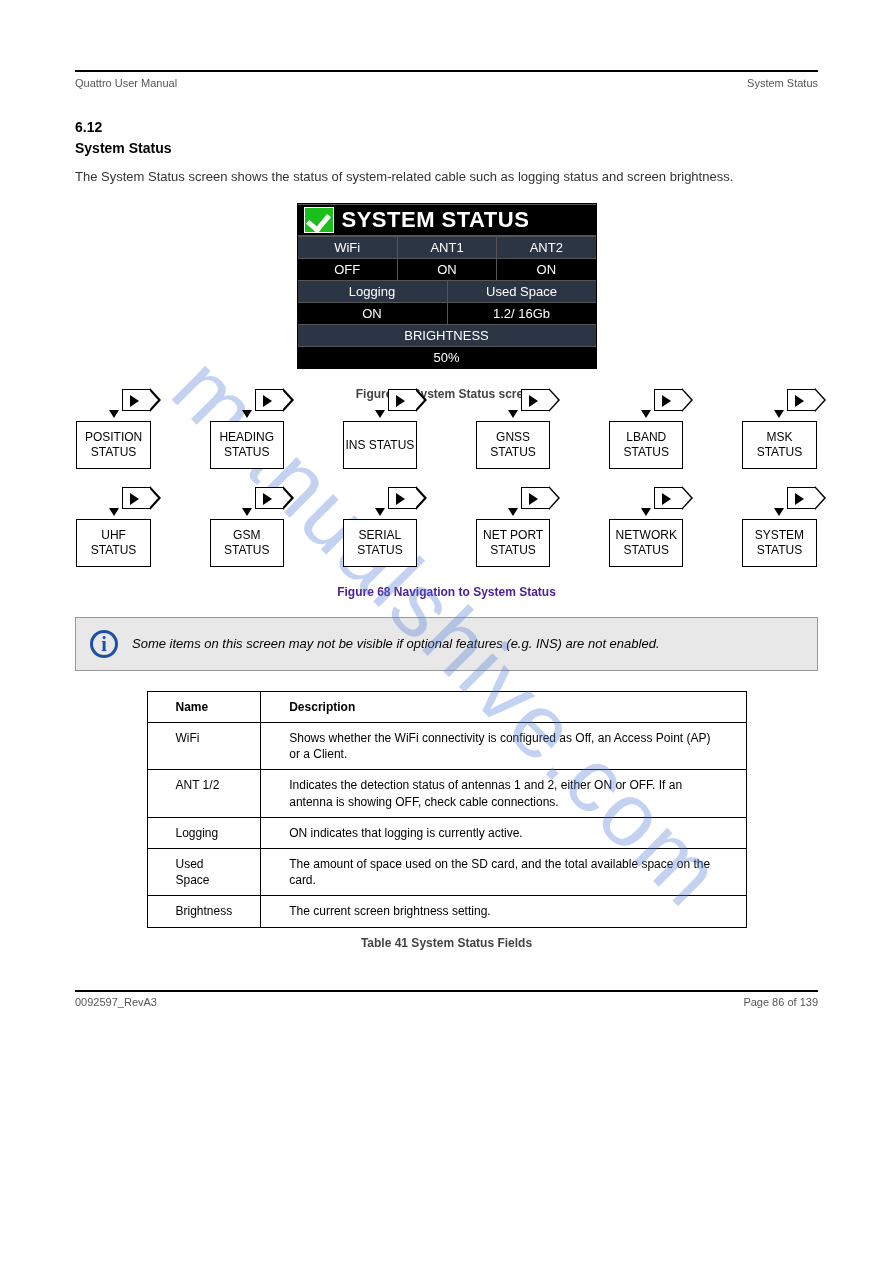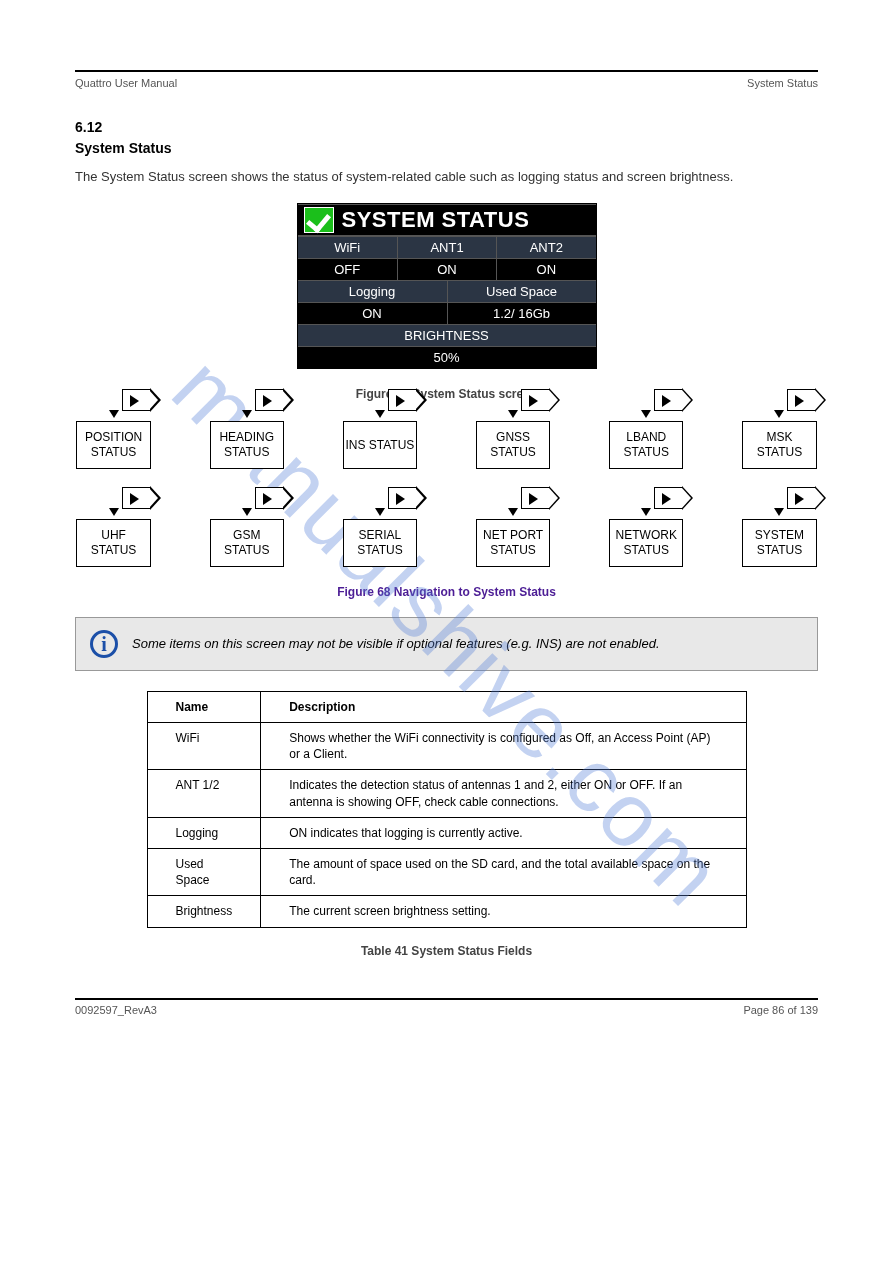--- a/index.html
+++ b/index.html
@@ -260,21 +260,21 @@
     font-weight: bold;
   }
   .info-table td:first-child, .info-table th:first-child {
     width: 110px;
   }
   .tbl-label {
     text-align: center;
     font-size: 12px;
     font-weight: bold;
     color: #444;
-    margin-top: 16px;
+    margin-top: 8px;
   }
   
   .bottom-rule {
     border-top: 2px solid #000;
     margin-top: 40px;
   }
   .footer-row {
     display: flex;
     justify-content: space-between;
     font-size: 11px;

